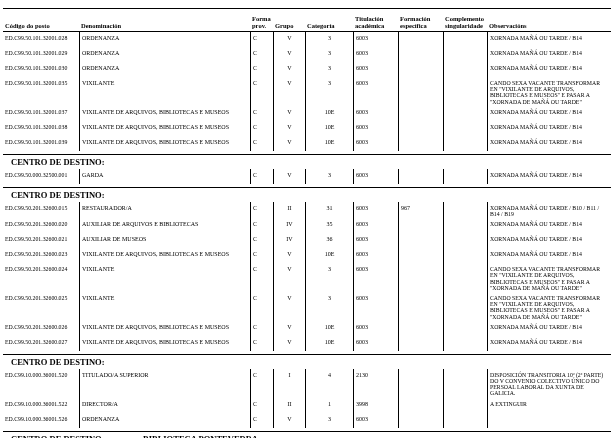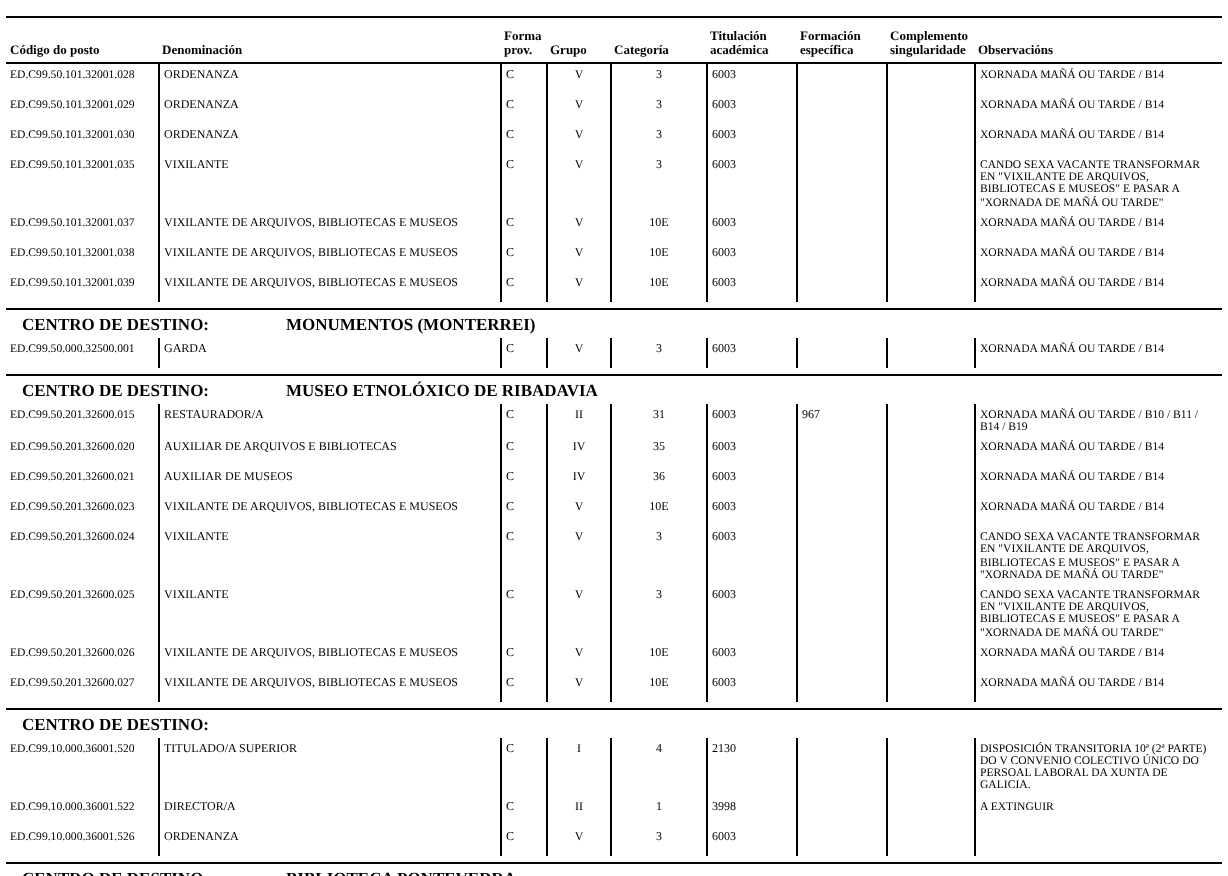--- a/index.html
+++ b/index.html
@@ -145,37 +145,35 @@
         <div class="cell c-grupo">V</div>
         <div class="cell c-cat">10E</div>
         <div class="cell c-tit">6003</div>
         <div class="cell c-form"></div>
         <div class="cell c-comp"></div>
         <div class="cell c-obs">XORNADA MAÑÁ OU TARDE / B14</div>
       </div>
       <div class="sec-sep"></div>
       <div class="sec-row">
         <div class="sec-label">CENTRO DE DESTINO:</div>
-        <div class="sec-name">MONUMENTOS (MONTERREI)</div>
       </div>
       <div class="row">
         <div class="cell c-code">ED.C99.50.000.32500.001</div>
         <div class="cell c-den">GARDA</div>
         <div class="cell c-forma">C</div>
         <div class="cell c-grupo">V</div>
         <div class="cell c-cat">3</div>
         <div class="cell c-tit">6003</div>
         <div class="cell c-form"></div>
         <div class="cell c-comp"></div>
         <div class="cell c-obs">XORNADA MAÑÁ OU TARDE / B14</div>
       </div>
       <div class="sec-sep"></div>
       <div class="sec-row">
         <div class="sec-label">CENTRO DE DESTINO:</div>
-        <div class="sec-name">MUSEO ETNOLÓXICO DE RIBADAVIA</div>
       </div>
       <div class="row">
         <div class="cell c-code">ED.C99.50.201.32600.015</div>
         <div class="cell c-den">RESTAURADOR/A</div>
         <div class="cell c-forma">C</div>
         <div class="cell c-grupo">II</div>
         <div class="cell c-cat">31</div>
         <div class="cell c-tit">6003</div>
         <div class="cell c-form">967</div>
         <div class="cell c-comp"></div>

